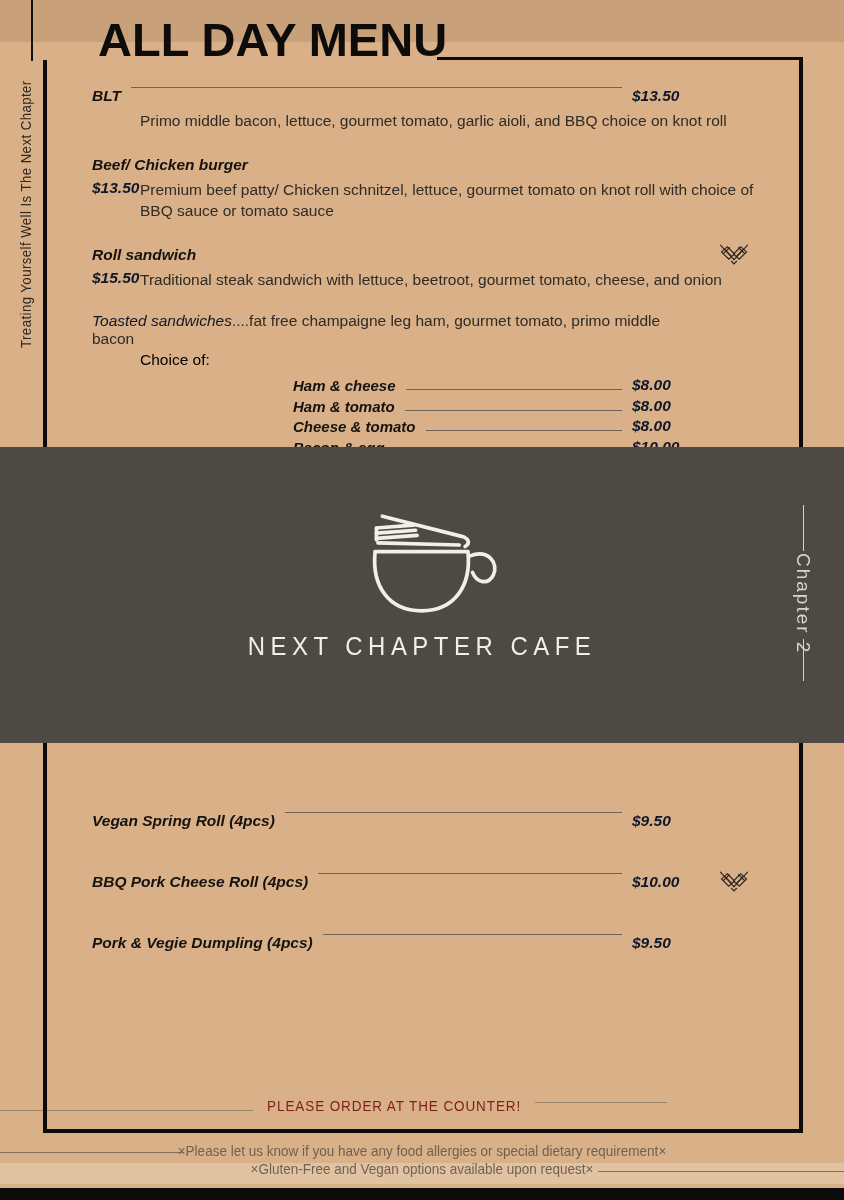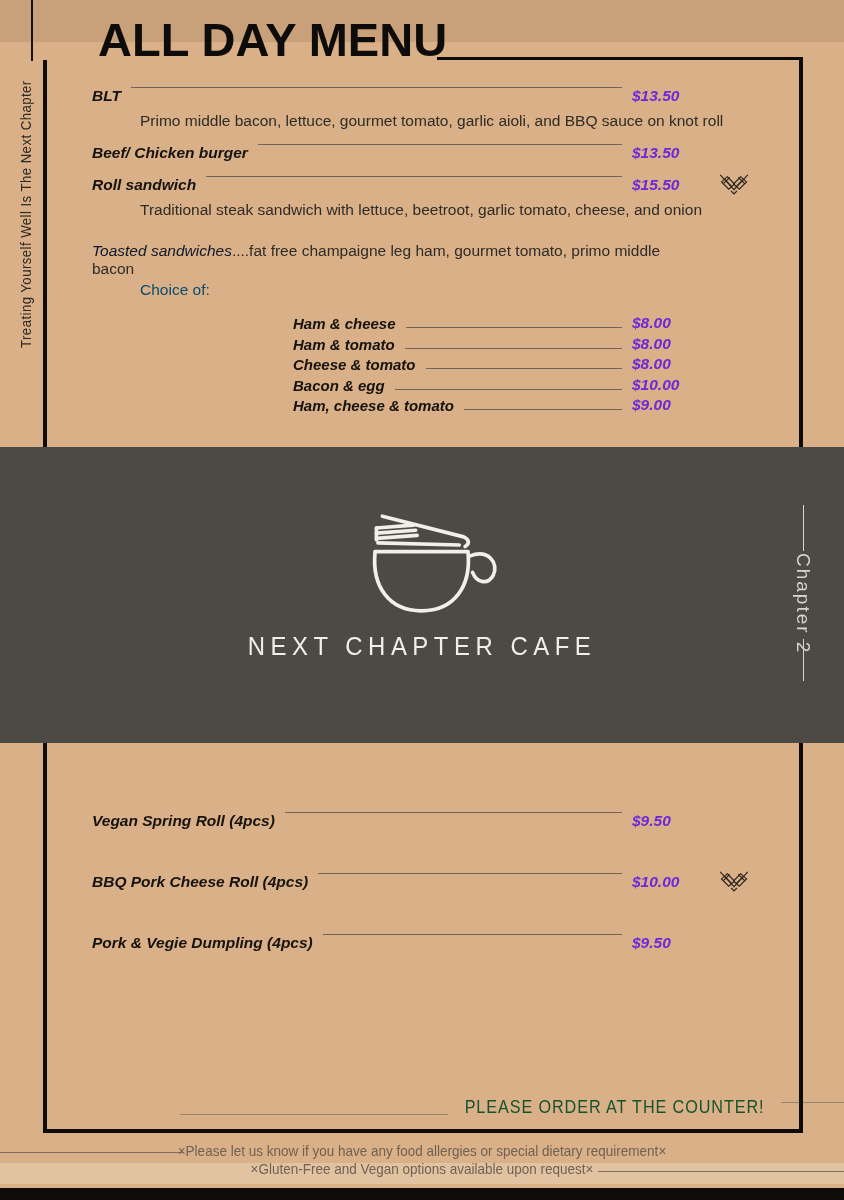--- a/index.html
+++ b/index.html
@@ -28,27 +28,27 @@
     transform:rotate(-90deg) scaleX(0.88);transform-origin:0 0;
     font-size:15px;letter-spacing:0.5px;color:#2c2822;white-space:nowrap;
   }
 
   
   .section-1{position:absolute;left:92px;top:87px;width:592px;z-index:1;}
   .section-2{position:absolute;left:92px;top:812px;width:592px;z-index:1;}
   .mrow{display:flex;align-items:flex-start;height:19px;position:relative;}
   .mname{font-style:italic;font-weight:bold;font-size:15.5px;white-space:nowrap;color:#15120f;}
   .leader{flex:1;border-bottom:1.3px solid #6e6457;margin:0 10px 4px 10px;}
-  .mprice{width:52px;flex:none;font-style:italic;font-weight:bold;font-size:15.5px;color:#6d28d9;}
+  .mprice{width:52px;flex:none;font-style:italic;font-weight:bold;font-size:15.5px;color:#0f172a;}
   .desc{margin:4px 0 0 48px;width:628px;font-size:15.5px;line-height:21px;color:#2f2b26;}
-  .gap{margin-top:13px;}
+  .gap{margin-top:25px;flex-direction:column;}
   .toasted-intro{margin-top:22px;font-size:15.5px;color:#2f2b26;}
   .tname{font-style:italic;font-weight:normal;color:#0f172a;}
-  .choice{margin:3px 0 0 48px;font-size:15.5px;color:#0c4a6e;}
-  .subs{margin:13px 0 0 201px;width:391px;}
+  .choice{margin:3px 0 0 48px;font-size:15.5px;color:#000000;}
+  .subs{margin:5px 0 0 201px;width:391px;}
   .srow{display:flex;align-items:flex-end;height:20.4px;}
   .srow .mname{font-size:15px;}
   .s2row{margin-bottom:42px;}
   .wheat{position:absolute;left:624px;bottom:-2px;width:36px;height:25px;}
 
   
   .band{position:absolute;left:0;top:447px;width:844px;height:296px;background:#4d4944;z-index:3;}
   .logo-svg{position:absolute;left:338px;top:50px;}
   .cafe-name{
     position:absolute;left:0;top:184px;width:844px;text-align:center;
@@ -63,21 +63,21 @@
   .chapter .rule.t{height:46px;}
   .chapter .rule.b{height:42px;margin-top:-15px;}
   .chapter-label{
     writing-mode:vertical-rl;font-size:19px;letter-spacing:2px;margin-top:2px;
     white-space:nowrap;
   }
 
   
   .order-line{
     position:absolute;left:180px;top:1097px;width:487px;z-index:1;
-    display:flex;align-items:center;color:#14532d;font-size:18px;
+    display:flex;align-items:center;color:#7f1d1d;font-size:15px;justify-content:flex-end;
   }
   .order-line .rule-l{width:268px;height:1px;background:#99846a;align-self:flex-end;margin-bottom:3px;flex:none;}
   .order-line .rule-r{width:132px;height:1px;background:#99846a;align-self:flex-start;margin-top:5px;flex:none;}
   .order-text{white-space:nowrap;letter-spacing:1px;transform:scaleX(0.9);}
 
   .footer-strip{position:absolute;left:0;top:1163px;width:844px;height:21px;background:rgba(238,219,194,0.45);}
   .footer{position:absolute;left:0;top:1142px;width:844px;text-align:center;color:#6f6254;font-size:15px;line-height:18px;z-index:1;}
   .footer div{white-space:nowrap;transform:scaleX(0.9);}
   .f-rule1{position:absolute;left:0;top:1152px;width:183px;height:1px;background:#7d6e5d;z-index:1;}
   .f-rule2{position:absolute;left:598px;top:1171px;width:246px;height:1px;background:#7d6e5d;z-index:1;}
@@ -100,27 +100,28 @@
 
 <div class="sidebar-text">Treating Yourself Well Is The Next Chapter</div>
 
 <div class="section-1">
 
   <div class="mrow">
     <span class="mname">BLT</span>
     <span class="leader"></span>
     <span class="mprice">$13.50</span>
   </div>
-  <div class="desc">Primo middle bacon, lettuce, gourmet tomato, garlic aioli, and BBQ sauce on knot roll</div>
+  <div class="desc">Primo middle bacon, lettuce, gourmet tomato, garlic aioli, and BBQ choice on knot roll</div>
 
   <div class="mrow gap">
     <span class="mname">Beef/ Chicken burger</span>
     <span class="leader"></span>
     <span class="mprice">$13.50</span>
   </div>
+  <div class="desc">Premium beef patty/ Chicken schnitzel, lettuce, gourmet tomato on knot roll with choice of BBQ sauce or tomato sauce</div>
 
   <div class="mrow gap">
     <span class="mname">Roll sandwich</span>
     <span class="leader"></span>
     <span class="mprice">$15.50</span>
     <span class="wheat">
       <svg viewBox="0 0 34 24" width="36" height="25">
         <g stroke="#2a241d" stroke-width="1.1" fill="none" stroke-linecap="round">
           <path d="M4 3 L17 17"></path>
             <path d="M30 3 L17 17"></path>
@@ -128,21 +129,21 @@
           <path d="M23.5 4.5 L16.5 11.5 L22 16.5 L29 9.5 Z"></path>
           <path d="M8 7 L14.5 13.5"></path>
             <path d="M12.5 5.5 L7 11"></path>
           <path d="M26 7 L19.5 13.5"></path>
             <path d="M21.5 5.5 L27 11"></path>
           <path d="M14.5 18.5 L17 21 L19.5 18.5"></path>
         </g>
       </svg>
     </span>
   </div>
-  <div class="desc">Traditional steak sandwich with lettuce, beetroot, garlic tomato, cheese, and onion</div>
+  <div class="desc">Traditional steak sandwich with lettuce, beetroot, gourmet tomato, cheese, and onion</div>
 
   <div class="toasted-intro">
     <span class="tname">Toasted sandwiches</span><span>....fat free champaigne leg ham, gourmet tomato, primo middle bacon</span>
   </div>
   <div class="choice">Choice of:</div>
 
   <div class="subs">
     <div class="srow">
       <span class="mname">Ham &amp; cheese</span>
       <span class="leader"></span>

